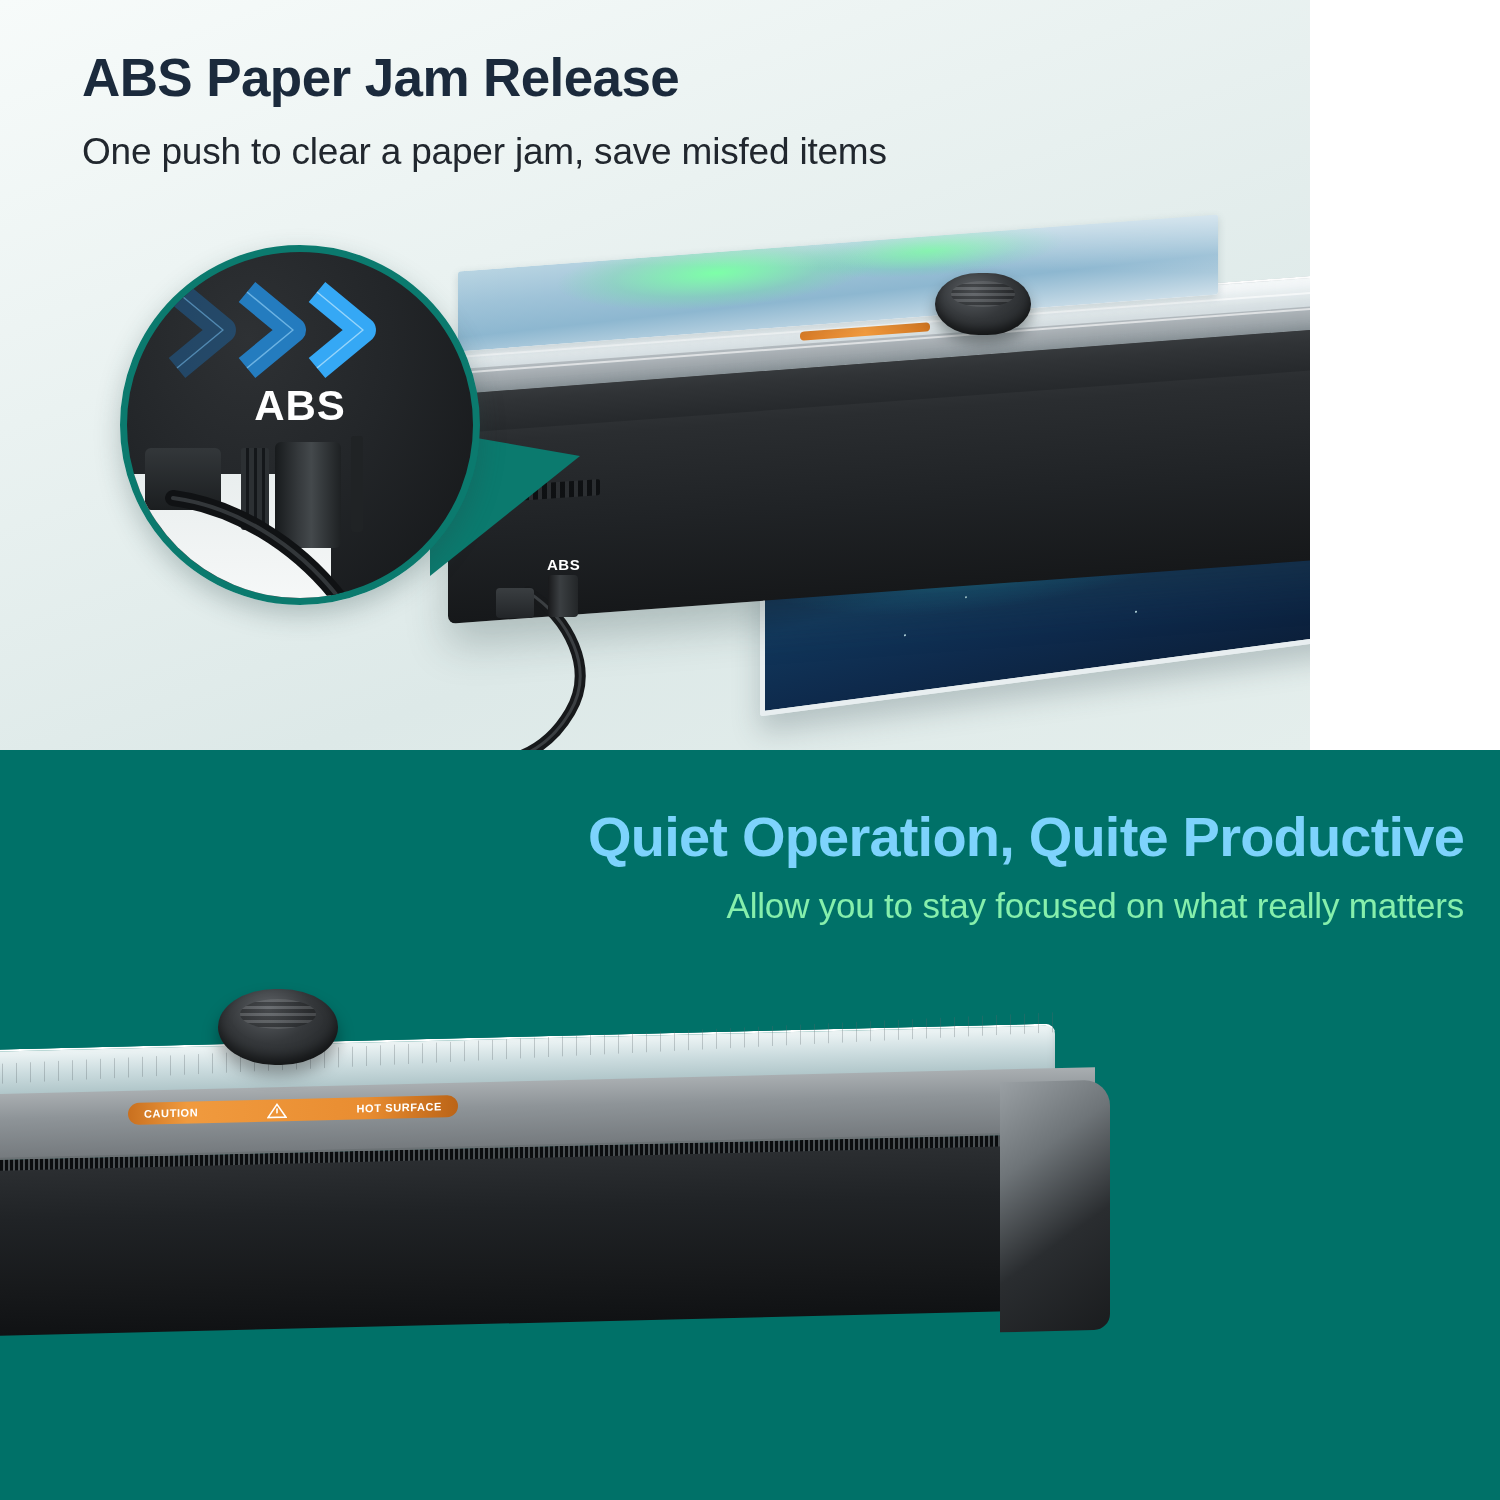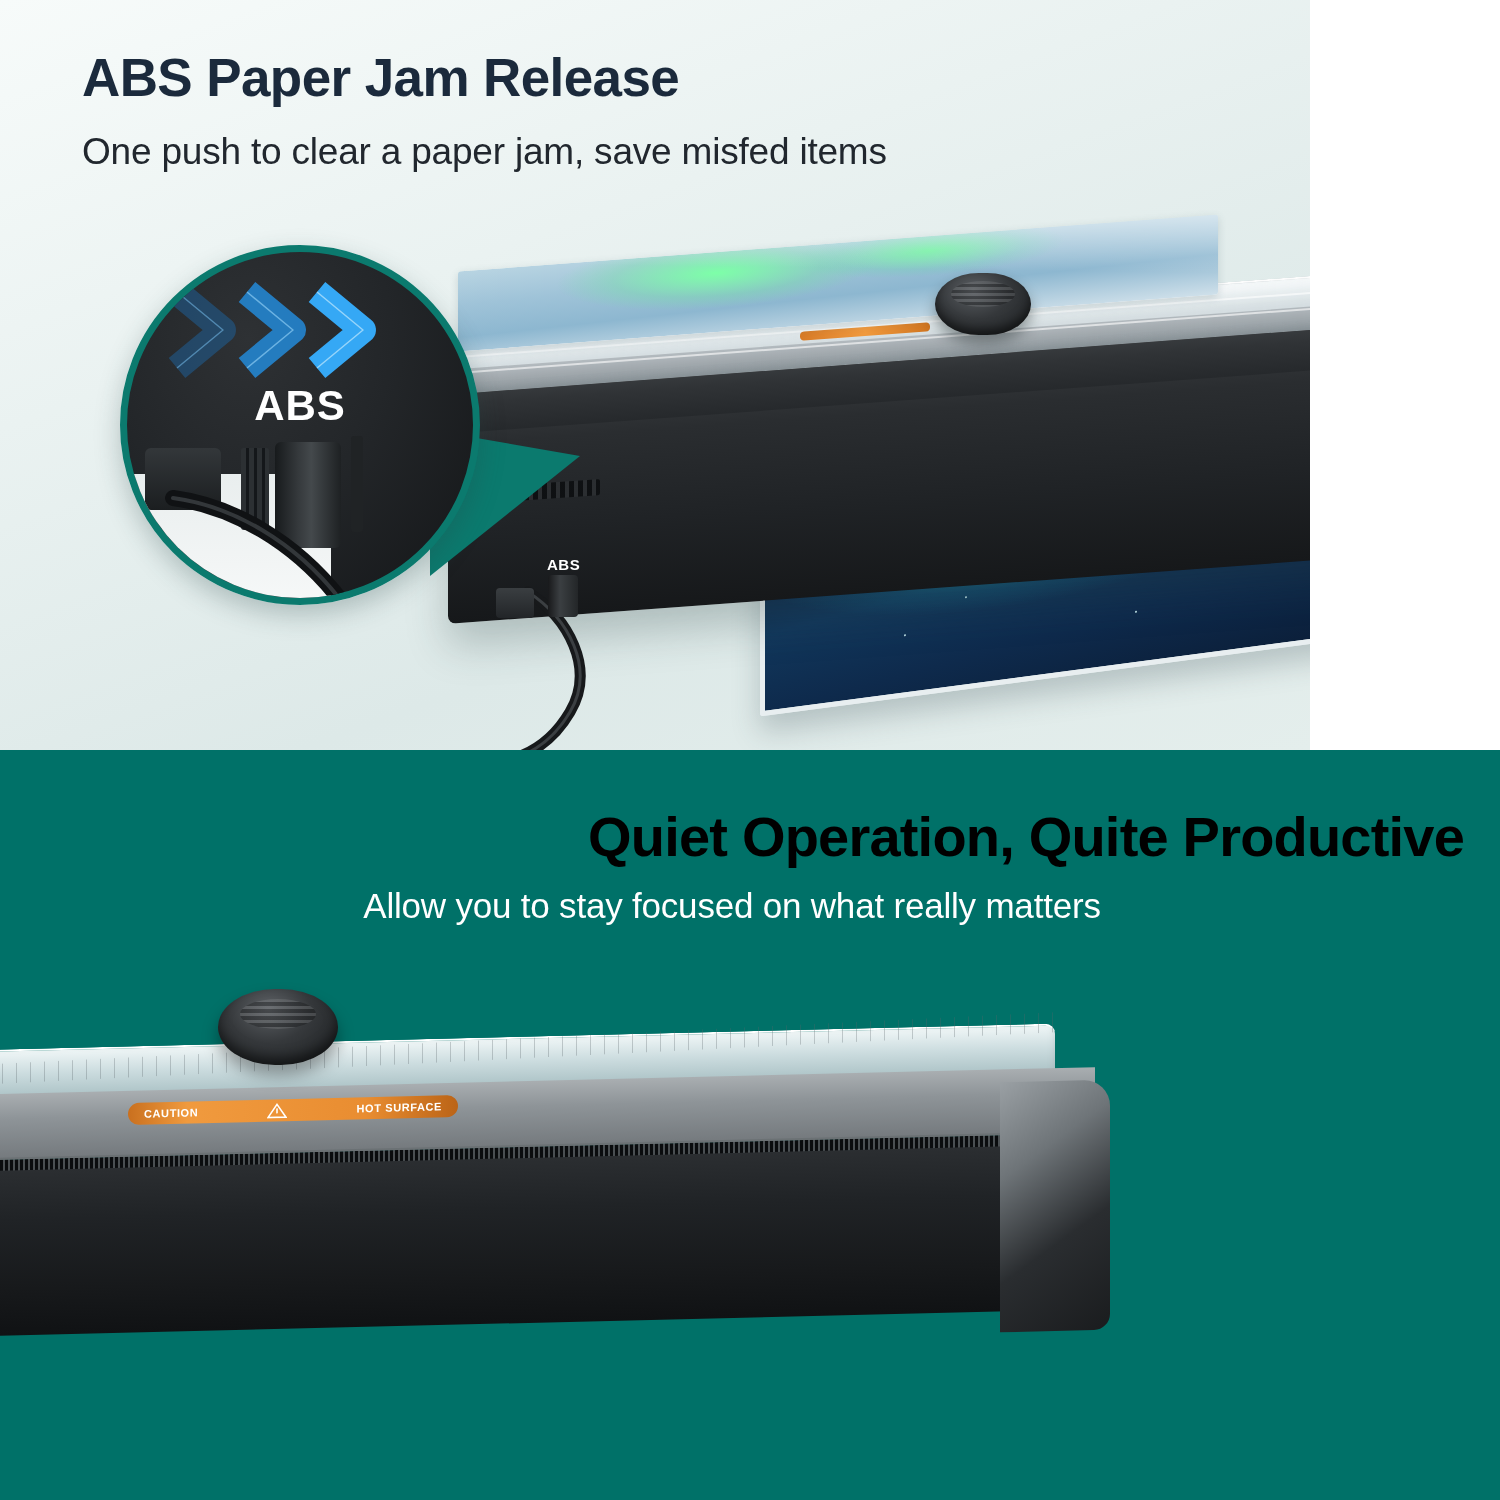--- a/index.html
+++ b/index.html
@@ -173,25 +173,25 @@
     z-index:8;
   }
 
   
   #bottom-section{
     position:absolute; left:0; top:750px; width:1500px; height:750px;
     background:#007168; overflow:hidden;
   }
   #bottom-title{
     position:absolute; left:0; right:36px; top:54px; text-align:right;
-    font-size:56px; font-weight:bold; color:#000000; letter-spacing:-0.8px;
+    font-size:56px; font-weight:bold; color:#7dd3fc; letter-spacing:-0.8px;
   }
   #bottom-subtitle{
-    position:absolute; left:0; right:36px; top:136px; text-align:center;
-    font-size:35px; font-weight:400; color:#ffffff; letter-spacing:-0.2px;
+    position:absolute; left:0; right:36px; top:136px; text-align:right;
+    font-size:35px; font-weight:400; color:#86efac; letter-spacing:-0.2px;
   }
 
   
   #bot-lam{ position:absolute; left:-40px; top:245px; width:1200px; height:505px; }
   .b-tray{
     position:absolute; left:0; top:42px; width:1095px; height:58px;
     background:linear-gradient(180deg,rgba(252,253,254,.95) 0%,rgba(226,232,236,.9) 40%,rgba(186,196,202,.85) 100%);
     transform:skewY(-1.4deg);
     border-top:2px solid #fff;
     border-radius:4px 10px 2px 2px;

